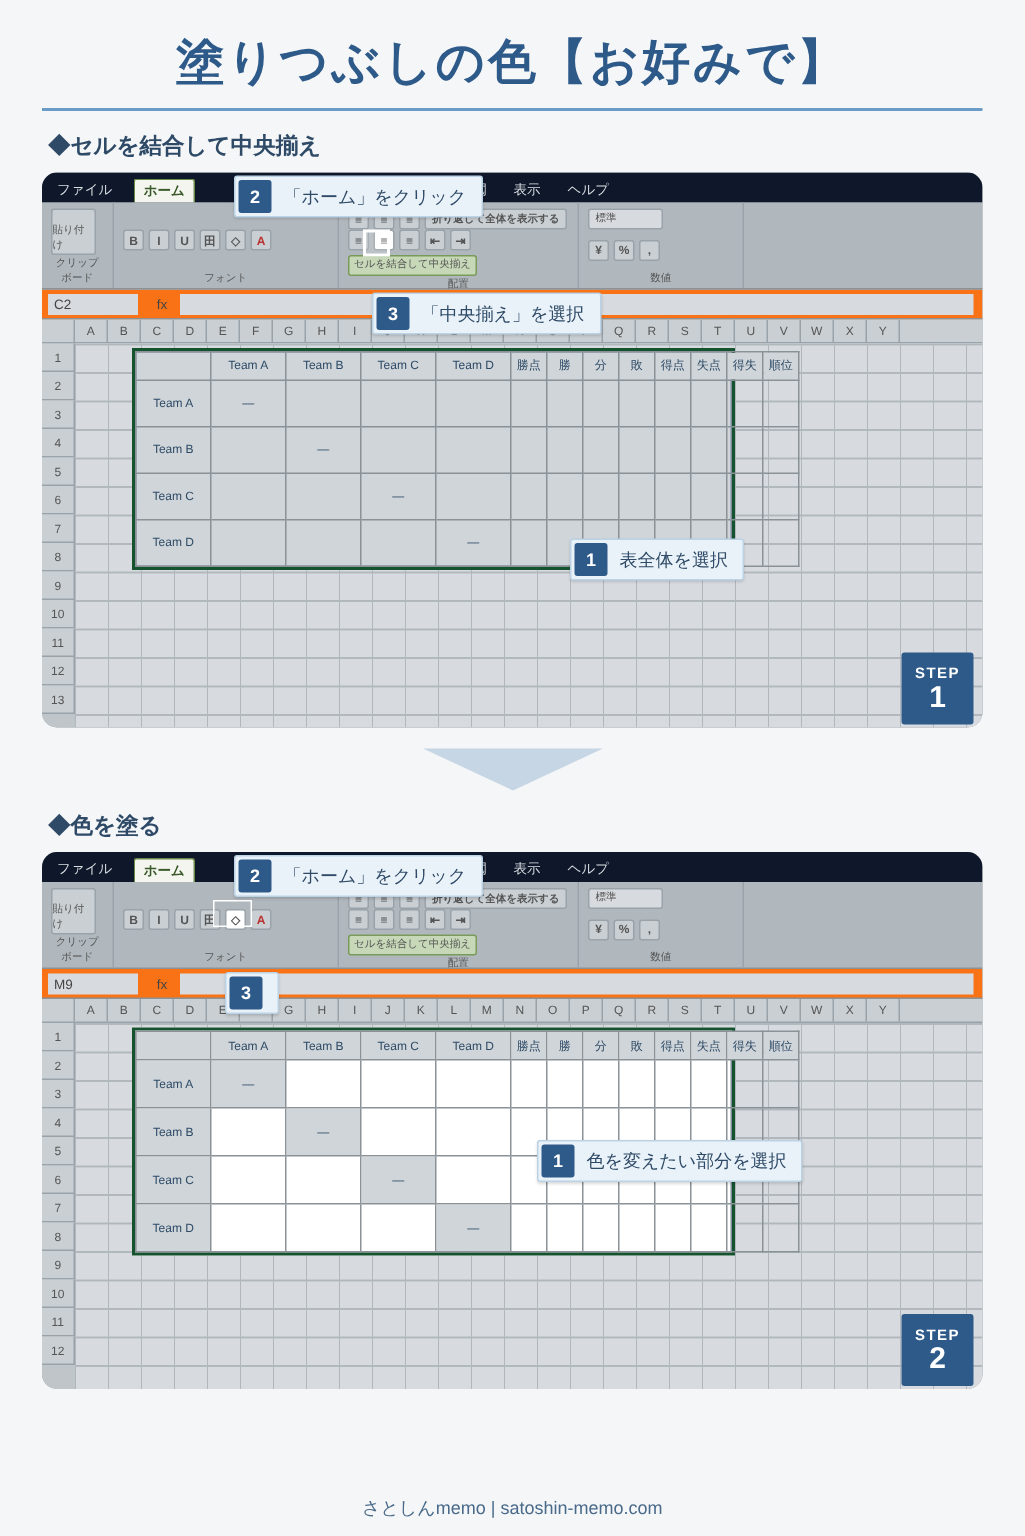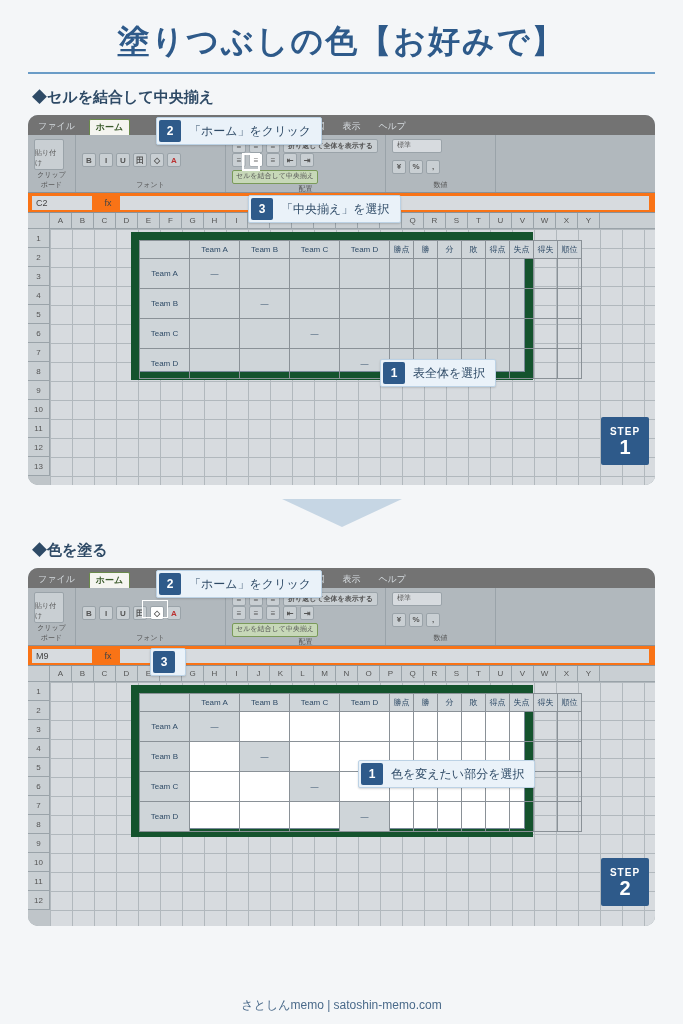--- a/index.html
+++ b/index.html
@@ -32,21 +32,21 @@
     position: relative;
     background: #9aa3a9;
     border-radius: 10px;
     overflow: hidden;
     height: 370px;
   }
   
   .ribbon-tabs {
     display: flex;
     align-items: flex-end;
-    background: #737373;
+    background: #0f172a;
     height: 20px;
     font-size: 9px;
     color: #d7dde1;
     padding: 0 6px;
     gap: 10px;
   }
   .ribbon-tabs span { padding: 2px 4px; }
   .ribbon-tabs .home-tab {
     background: #f5f5f0;
     color: #3a5a2a;
@@ -113,21 +113,21 @@
   .rownum { height:19px; font-size:8px; color:#555; text-align:center; line-height:19px;
             background:#c9cfd3; border-bottom:1px solid #9aa3a9; border-right:1px solid #9aa3a9;}
   .cells { position:absolute; left:22px; top:0; right:0; bottom:0; background:#d7dbdf;}
   .cell-grid-lines::before{ content:""; position:absolute; inset:0;
     background-image: linear-gradient(#b1b8bd 1px, transparent 1px),
                       linear-gradient(90deg,#b1b8bd 1px, transparent 1px);
     background-size: 22px 19px; }
 
   .table-box {
     position:absolute; left:60px; top:3px; width:402px; height:148px;
-    border:8px solid #14532d; background:#cfd5d9;  box-shadow:0 0 0 1px #7a8a9a inset;margin-left:43px;
+    border:2px solid #14532d; background:#cfd5d9;  box-shadow:0 0 0 1px #7a8a9a inset;
   }
   .table-box.white { background:#fff; }
   .tbl { width:100%; height:100%; border-collapse:collapse; table-layout:fixed;}
   .tbl td, .tbl th {
     border:1px solid #8a9197; font-size:8px; text-align:center; padding:0;
     height:18px; overflow:hidden; white-space:nowrap;
   }
   .tbl th { background:#cfd5d9; font-weight:normal;}
   .tbl .teamcol { width:50px; }
   .tbl .small { width:24px; }
@@ -139,21 +139,21 @@
     background:#eaf2f9; border:1px solid #bcd2e5; border-radius:2px;
     padding:2px 10px 2px 2px; font-size:12px; color:#2e4a66;
     box-shadow:0 1px 2px rgba(0,0,0,.15);
   }
   .callout .num {
     background:#2e5a8a; color:#fff; width:22px; height:22px;
     display:flex; align-items:center; justify-content:center; font-weight:bold;
     border-radius:2px;
   }
   .step-badge {
-    position:absolute; right:6px; bottom:20px;
+    position:absolute; right:6px; bottom:2px;
     background:#2e5a8a; color:#fff; width:48px; height:48px;
     display:flex; flex-direction:column; align-items:center; justify-content:center;
     font-weight:bold; border-radius:2px;
   }
   .step-badge .lab { font-size:10px; letter-spacing:1px;}
   .step-badge .n { font-size:20px; line-height:1;}
 
   .arrow-down {
     margin:14px auto; width:0; height:0;
     border-left:60px solid transparent; border-right:60px solid transparent;

